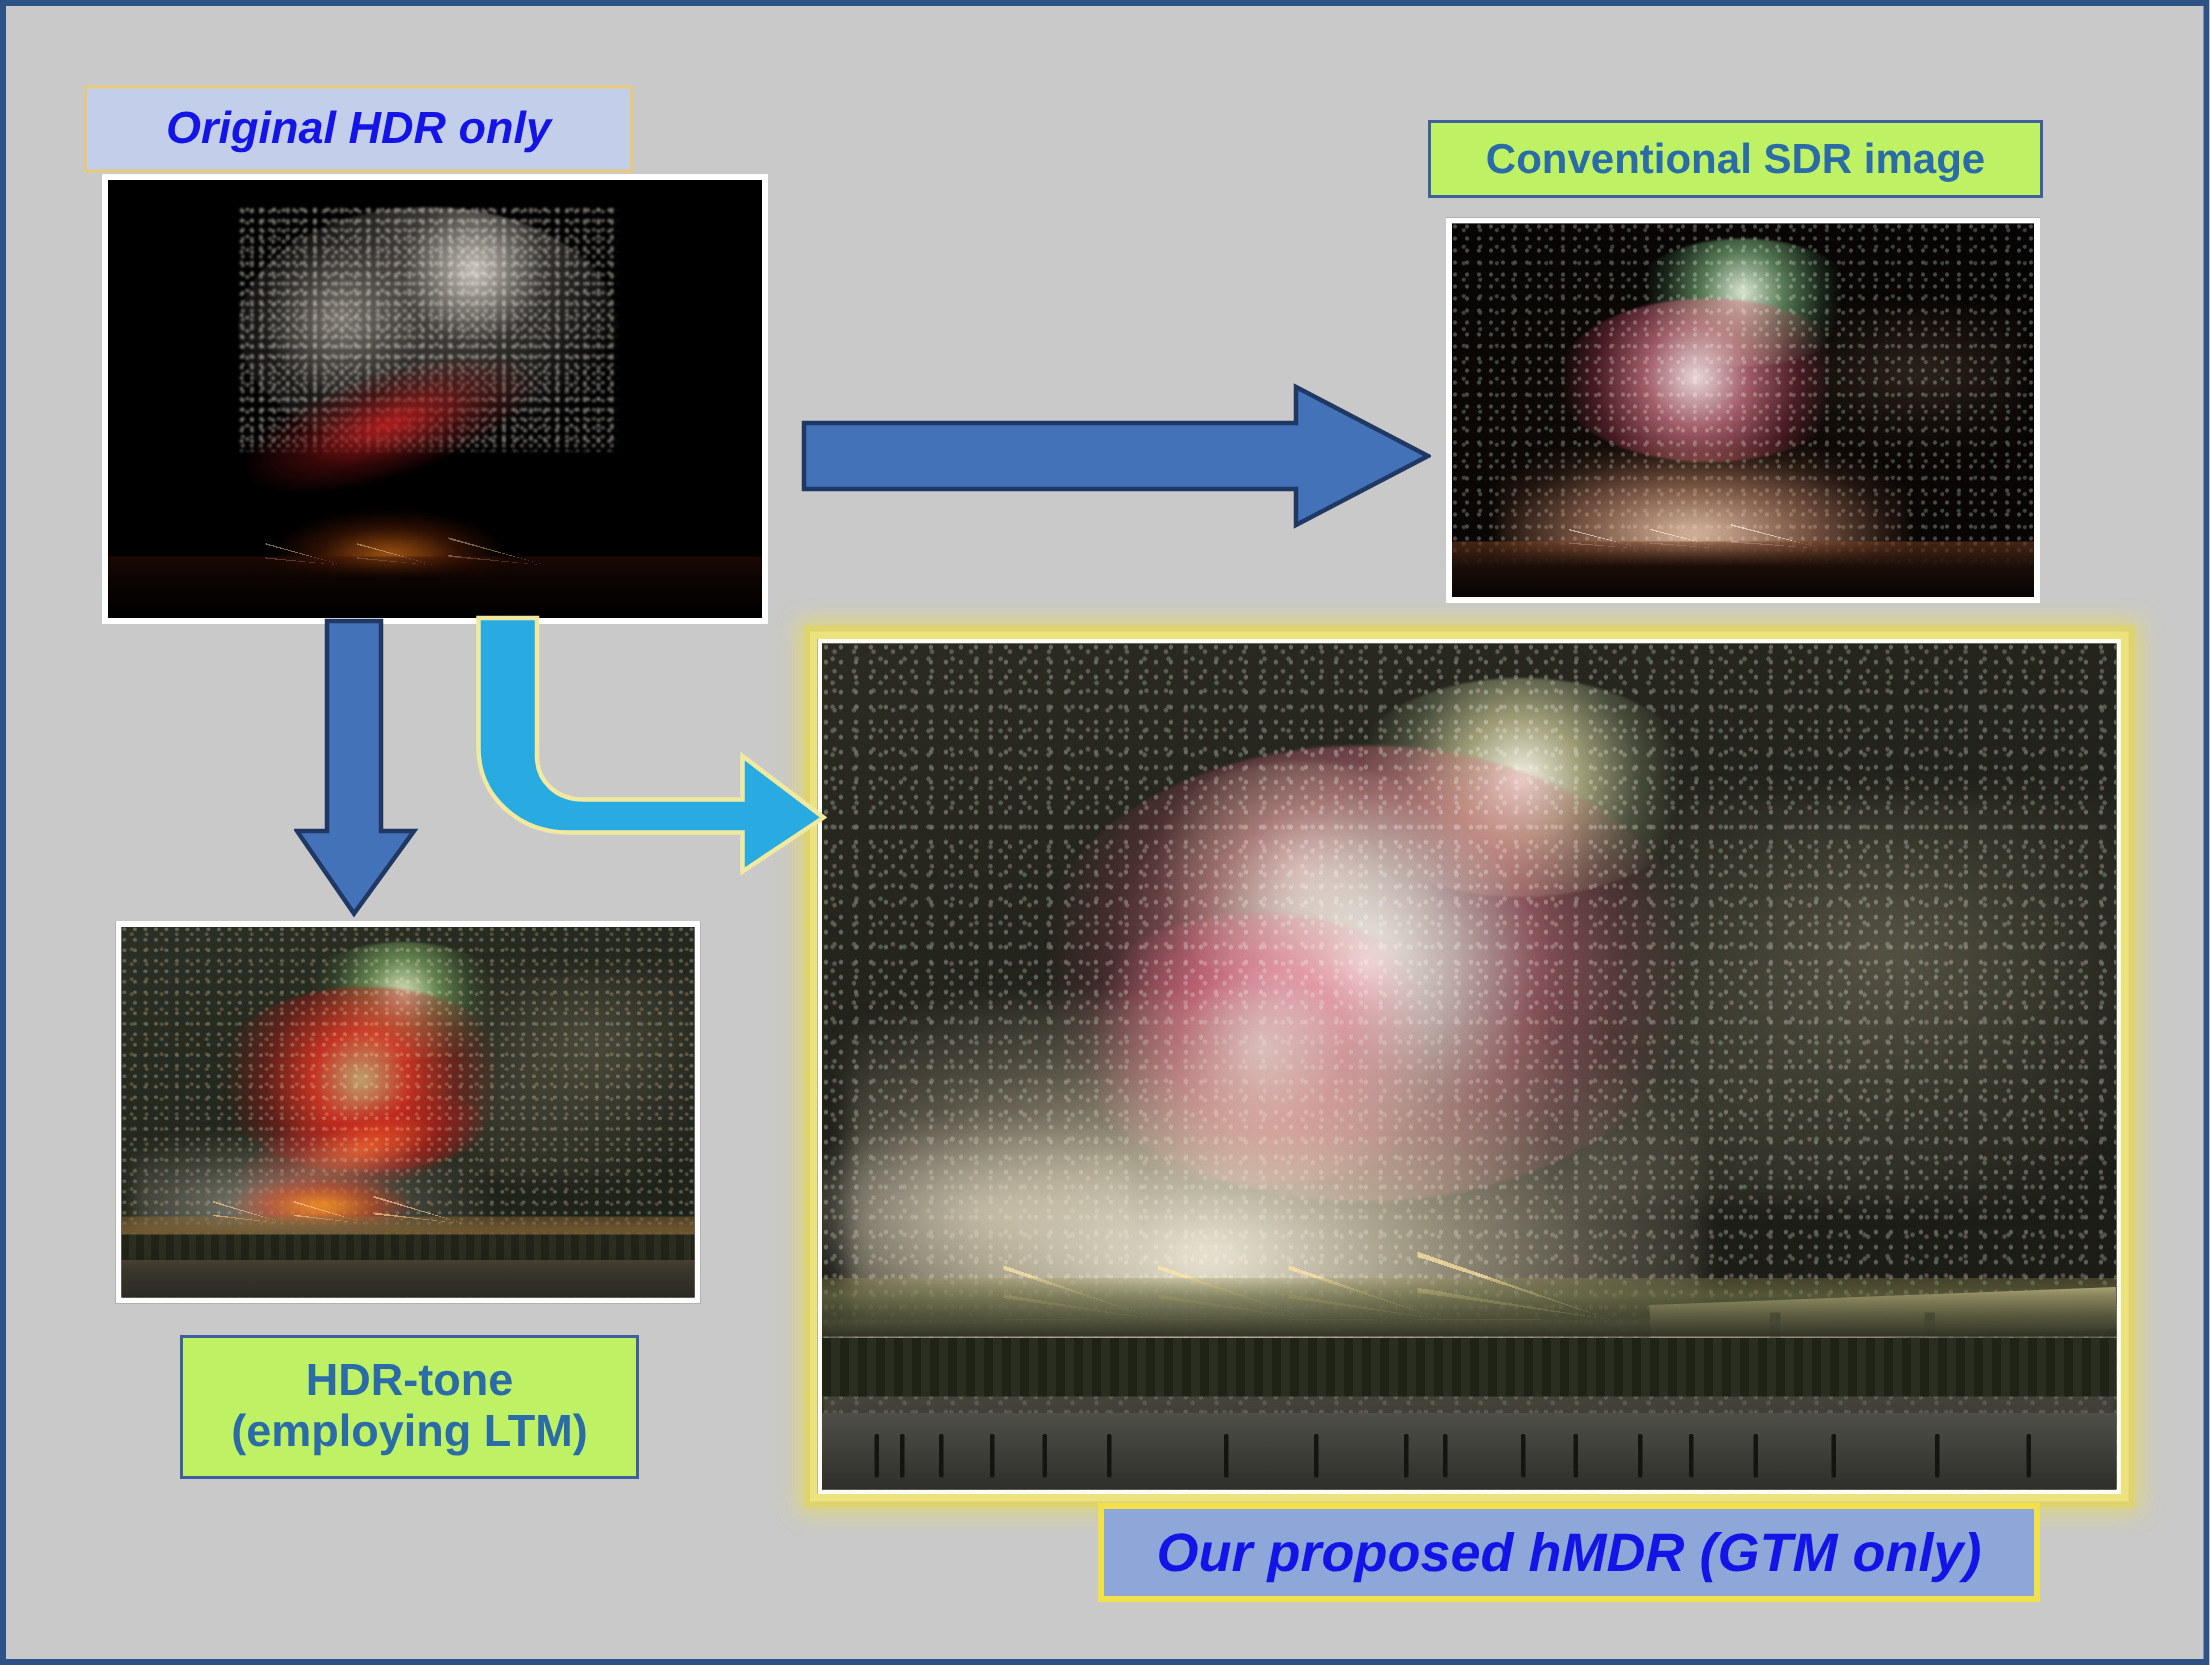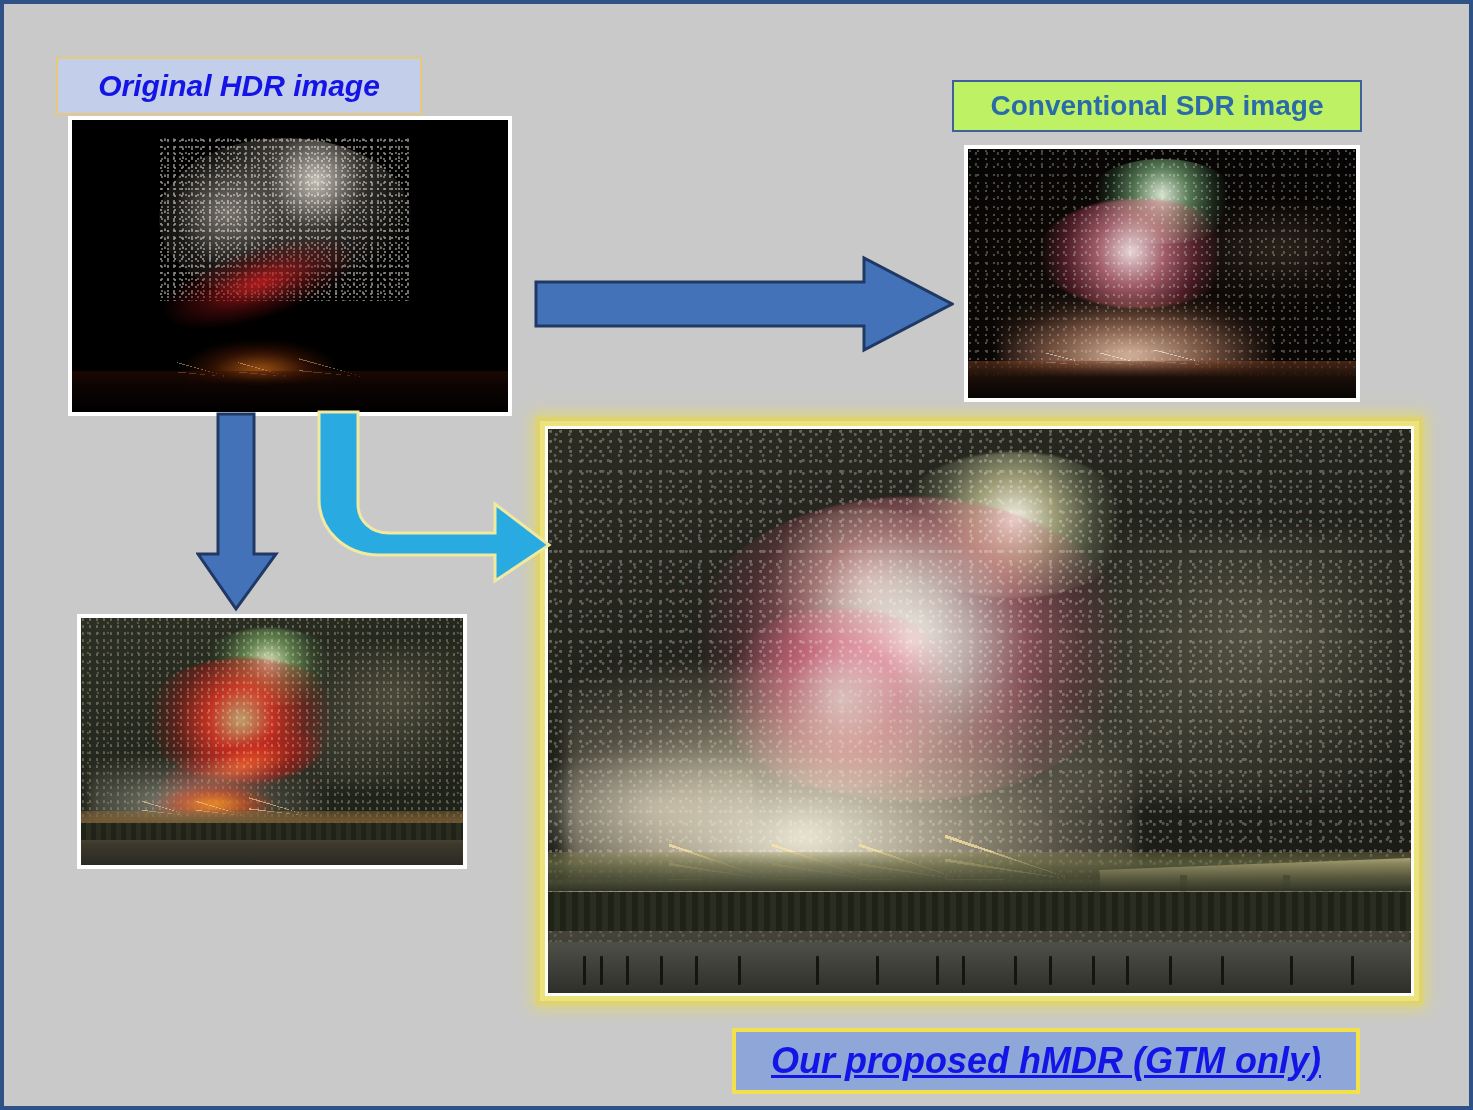--- a/index.html
+++ b/index.html
@@ -361,21 +361,21 @@
       <div class="burst bred"></div>
       <div class="glowlow"></div>
       <div class="fan f1"></div>
       <div class="fan f2"></div>
       <div class="fan f3"></div>
       <div class="ground"></div>
     </div>
   </div>
 
   <div class="label label-gold" style="left:52px; top:53px; width:366px; height:58px; font-size:30px;">
-    <span>Original HDR image</span>
+    <span>Original HDR only</span>
   </div>
 
 
   <svg class="arrow-svg" width="420" height="100" viewBox="0 0 420 100" style="left:530px; top:250px;">
     <polygon points="2,28 330,28 330,4 418,50 330,96 330,72 2,72" fill="#4472b8" stroke="#1f3864" stroke-width="3"></polygon>
   </svg>
 
   <div class="label label-blue" style="left:948px; top:76px; width:410px; height:52px; font-size:28px;">
     <span>Conventional SDR image</span>
   </div>
@@ -414,20 +414,24 @@
       <div class="smoke"></div>
       <div class="hotcore"></div>
       <div class="fan f1"></div>
       <div class="fan f2"></div>
       <div class="fan f3"></div>
       <div class="bank"></div>
       <div class="treeline"></div>
     </div>
   </div>
 
+  <div class="label label-blue" style="left:116px; top:886px; width:306px; height:96px; font-size:30px;">
+    <span>HDR-tone
+(employing LTM)</span>
+  </div>
 
   <div class="photo glow-frame" id="img-hmdr" style="left:541px; top:422px; width:869px; height:570px;">
     <div class="photo-inner">
       <div class="sky"></div>
       <div class="cloud"></div>
       <div class="burst bwhite-top"></div>
       <div class="burst bgreenL"></div>
       <div class="burst bmain"></div>
       <div class="burst bpinkL"></div>
       <div class="speck"></div>
@@ -460,17 +464,17 @@
         <i style="left:63%"></i>
           <i style="left:67%"></i>
           <i style="left:72%"></i>
         <i style="left:78%"></i>
           <i style="left:86%"></i>
           <i style="left:93%"></i>
       </div>
     </div>
   </div>
 
-  <div class="label label-hero" style="left:728px; top:1024px; width:628px; height:66px; font-size:36px;text-decoration:underline;">
+  <div class="label label-hero" style="left:728px; top:998px; width:628px; height:66px; font-size:36px;">
     <span>Our proposed hMDR (GTM only)</span>
   </div>
 
 </div>
 
 </body></html>

